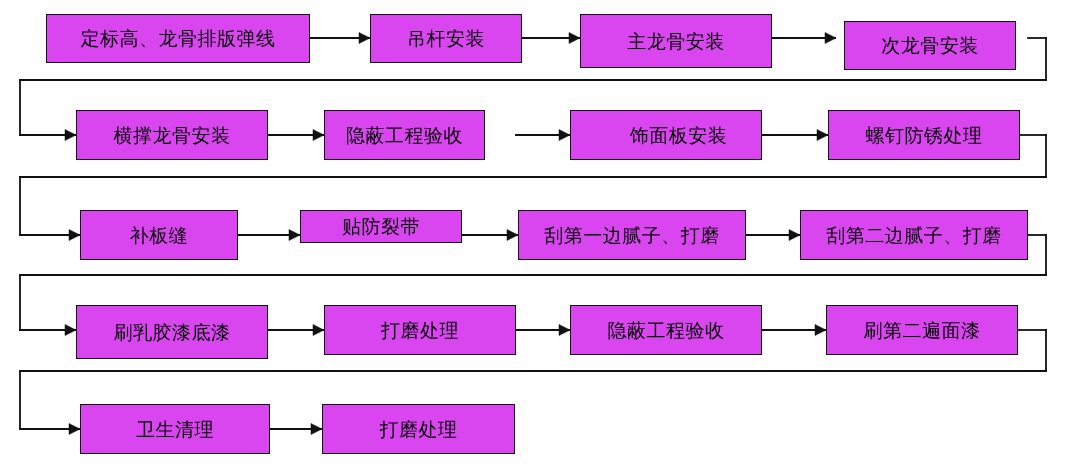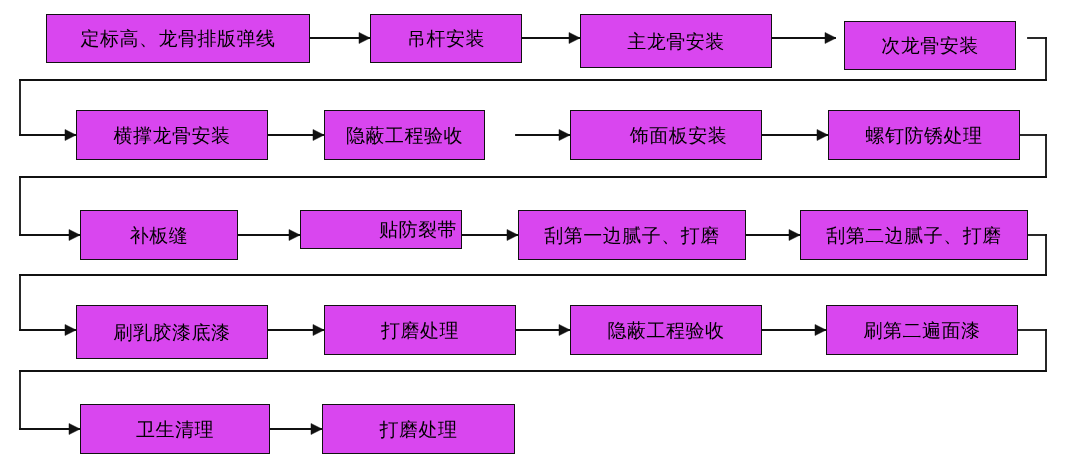--- a/index.html
+++ b/index.html
@@ -122,21 +122,21 @@
     </div>
     <div class="node" style="left: 570px; top: 110px; width: 192px; height: 50px; padding-left: 25px;">
       <span class="node-label">饰面板安装</span>
     </div>
     <div class="node" style="left: 828px; top: 110px; width: 192px; height: 50px;">
       <span class="node-label">螺钉防锈处理</span>
     </div>
     <div class="node" style="left: 80px; top: 210px; width: 158px; height: 50px;">
       <span class="node-label">补板缝</span>
     </div>
-    <div class="node" style="left: 300px; top: 210px; width: 162px; height: 39px; justify-content: flex-end;">
+    <div class="node" style="left: 300px; top: 210px; width: 162px; height: 33px;">
       <span class="node-label">贴防裂带</span>
     </div>
     <div class="node" style="left: 518px; top: 210px; width: 228px; height: 50px;">
       <span class="node-label">刮第一边腻子、打磨</span>
     </div>
     <div class="node" style="left: 800px; top: 210px; width: 228px; height: 50px;">
       <span class="node-label">刮第二边腻子、打磨</span>
     </div>
     <div class="node" style="left: 76px; top: 305px; width: 192px; height: 54px;">
       <span class="node-label">刷乳胶漆底漆</span>

